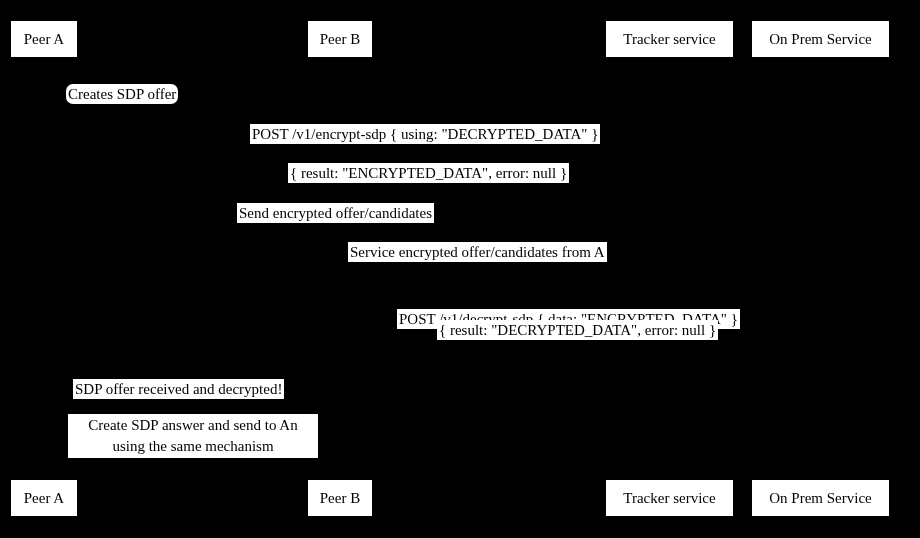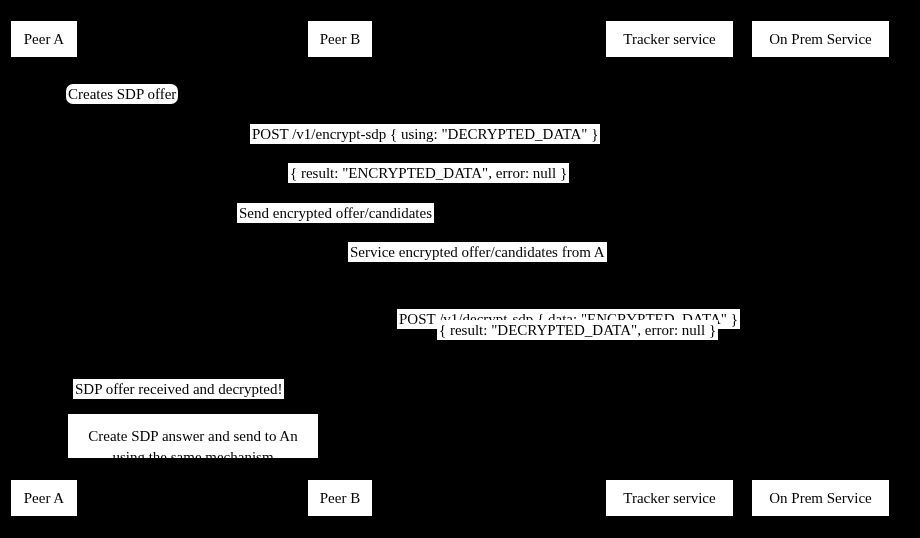--- a/index.html
+++ b/index.html
@@ -33,21 +33,21 @@
     box-sizing: border-box;
   }
   .note-box {
     position: absolute;
     background: #ffffff;
     color: #000000;
     font-size: 15px;
     line-height: 21px;
     text-align: center;
     white-space: pre-line;
-    padding: 12px 2px;
+    padding: 1px 2px;
     box-sizing: border-box;
   }
 </style>
 </head>
 <body>
 
 <div class="canvas">
   <div id="top-row">
       <div class="participant" style="left: 11px; top: 21px; width: 66px; height: 36px;">Peer A</div>
       <div class="participant" style="left: 308px; top: 21px; width: 64px; height: 36px;">Peer B</div>

